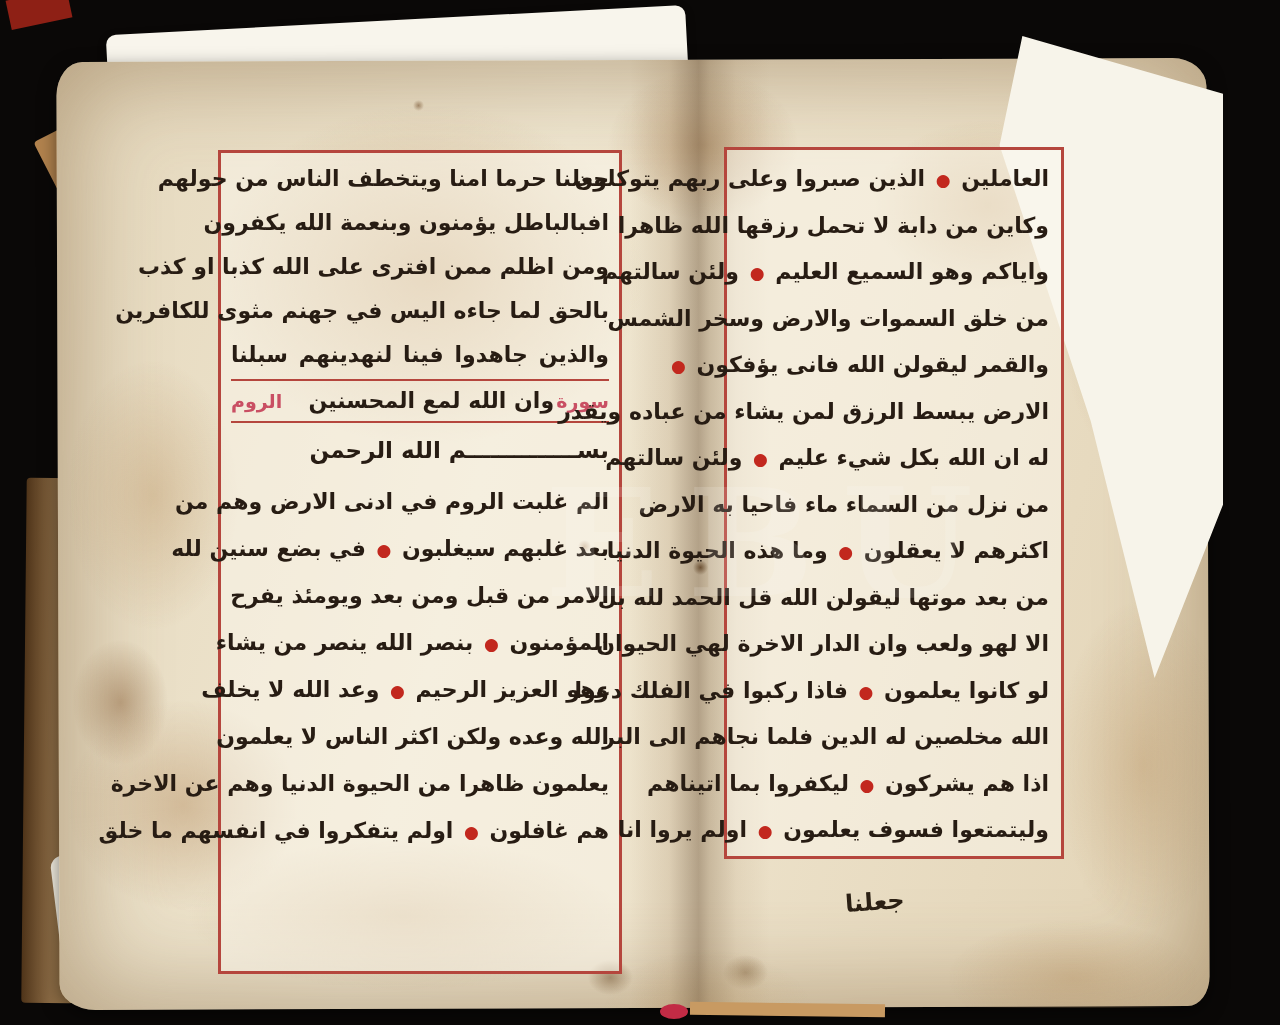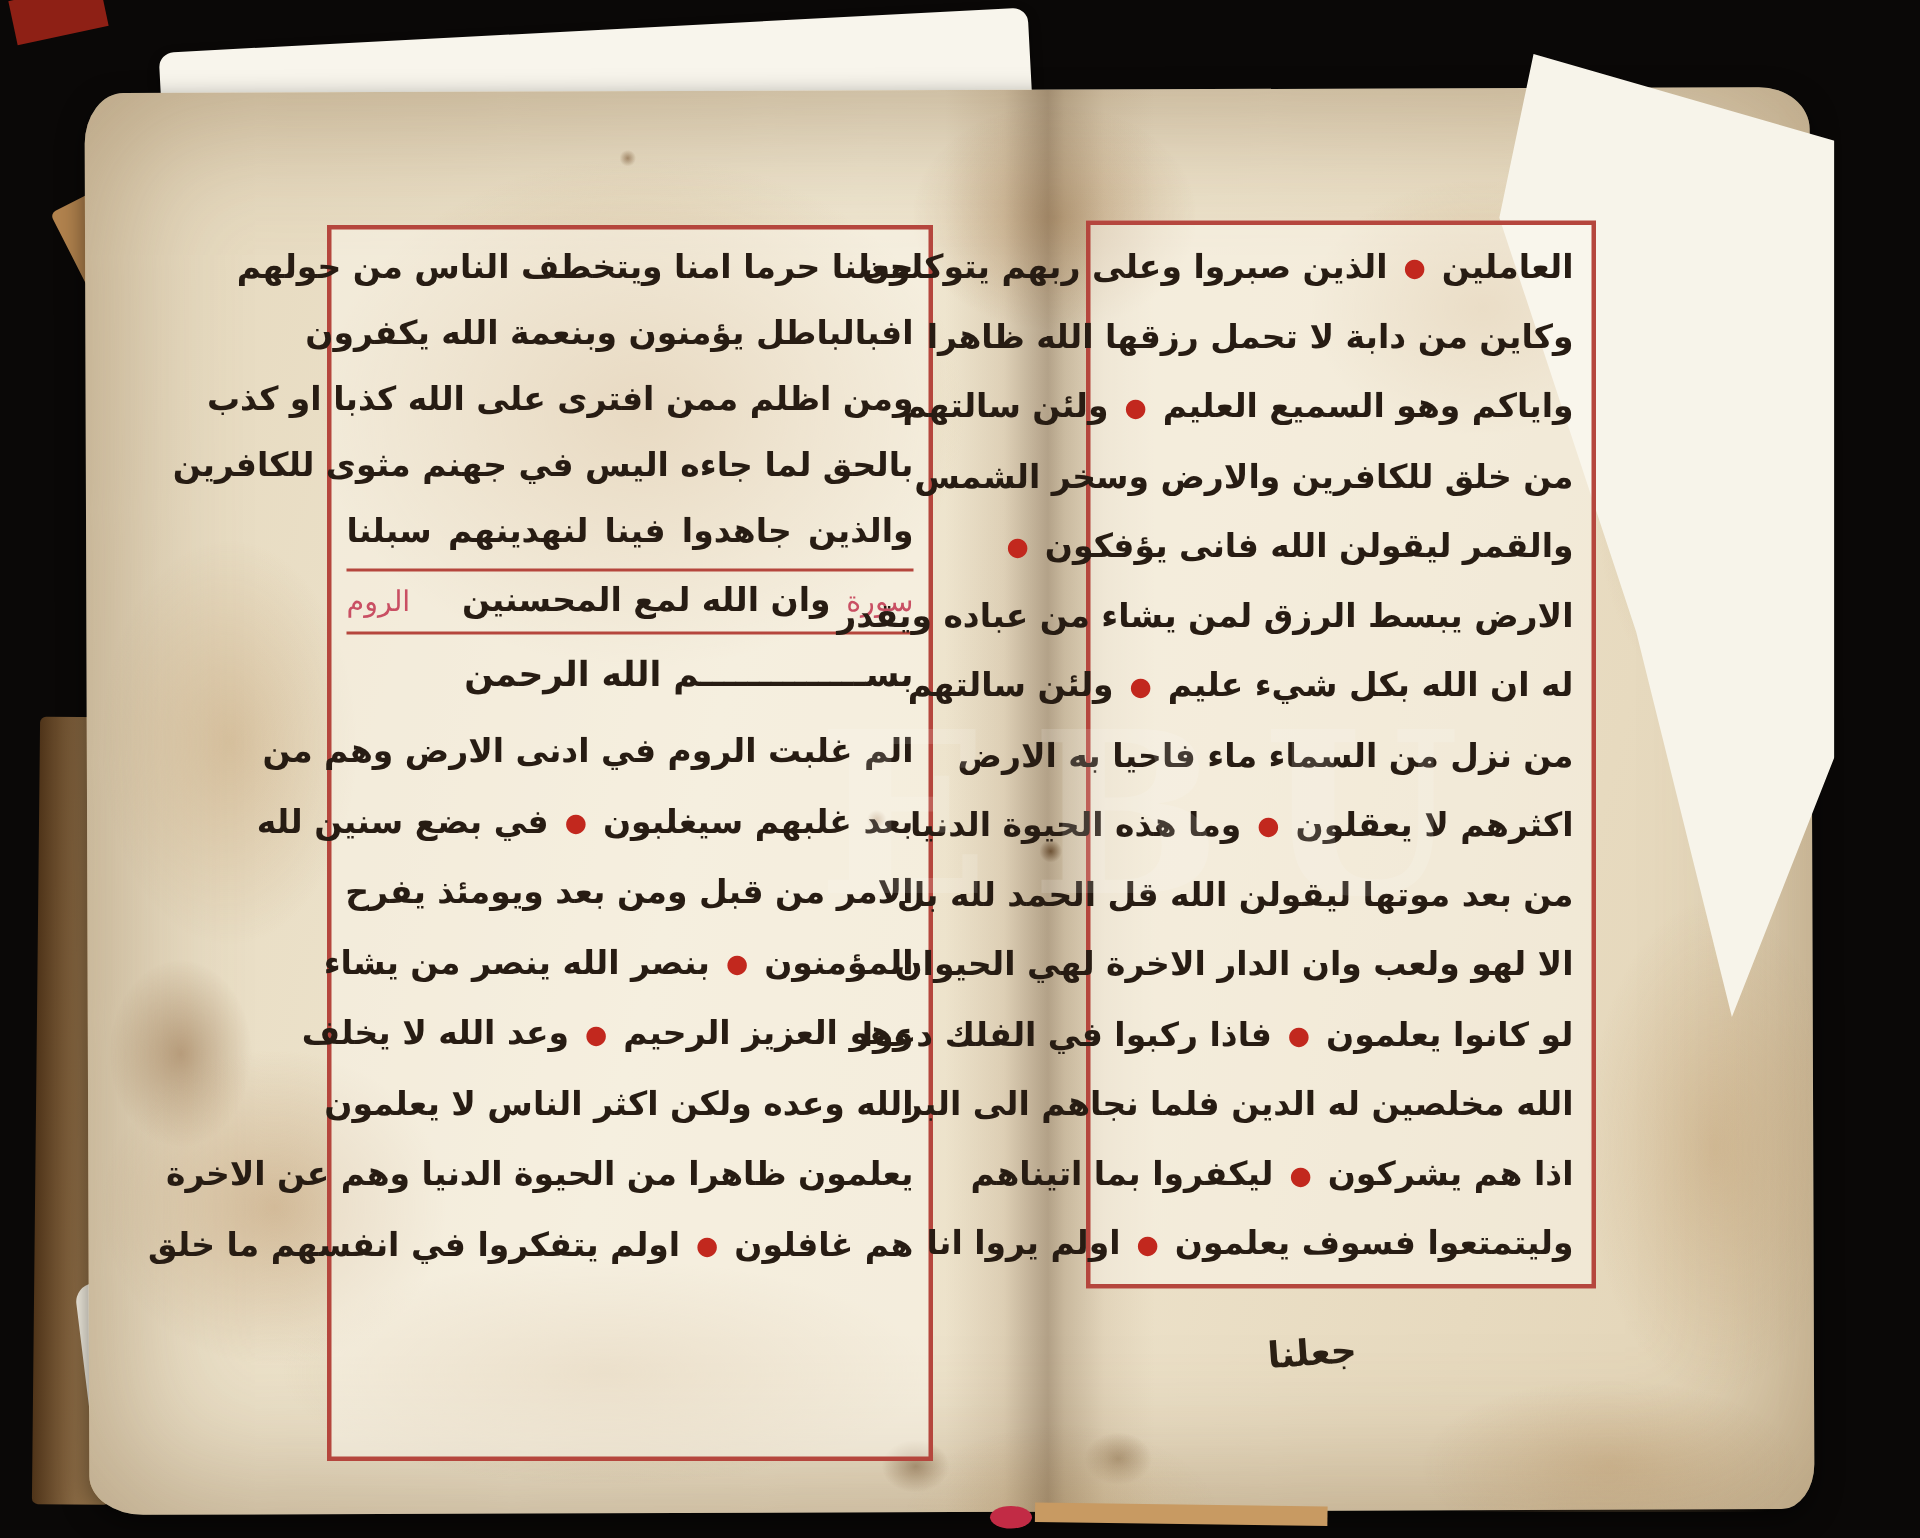--- a/index.html
+++ b/index.html
@@ -69,21 +69,21 @@
     white-space:nowrap;overflow:visible;
     font-size:22px;color:#271c13;font-weight:bold;}
   .frame-right .ms-line{height:46.5px;line-height:46px;}
   .frame-left .upper{height:44px;line-height:43px;}
   .frame-left .lower{height:47px;line-height:46px;}
   .verse-dot{color:#c2281e;font-size:17px;vertical-align:middle;padding:0 3px;}
   .surah-band{
     margin-top:2px;height:40px;line-height:40px;
     border-top:2px solid #b5463d;border-bottom:2px solid #b5463d;
     direction:rtl;display:flex;justify-content:space-between;align-items:center;}
-  .surah-band .rubric{color:#c94f63;font-size:19px;font-weight:normal;}
+  .surah-band .rubric{color:#c94f63;font-size:19px;font-weight:bold;}
   .surah-band .mid{font-size:22px;color:#271c13;font-weight:bold;margin-left:24px;}
   .basmala{
     height:56px;line-height:54px;direction:rtl;text-align:right;
     font-size:23px;color:#271c13;font-weight:bold;overflow:hidden;}
   .catchword{left:845px;top:888px;font-size:24px;color:#2b2014;font-weight:bold;
     transform:rotate(-4deg);direction:rtl;}
   .watermark{left:545px;top:455px;font-family:"DejaVu Serif",serif;
     font-size:150px;letter-spacing:28px;color:rgba(255,255,252,.14);
     font-weight:bold;pointer-events:none;}
 </style>
@@ -123,21 +123,21 @@
   <div class="ms-line lower">وهو العزيز الرحيم <span class="verse-dot">●</span> وعد الله لا يخلف</div>
   <div class="ms-line lower">الله وعده ولكن اكثر الناس لا يعلمون</div>
   <div class="ms-line lower">يعلمون ظاهرا من الحيوة الدنيا وهم عن الاخرة</div>
   <div class="ms-line lower">هم غافلون <span class="verse-dot">●</span> اولم يتفكروا في انفسهم ما خلق</div>
 </div>
 
 <div class="abs frame frame-right">
   <div class="ms-line">العاملين <span class="verse-dot">●</span> الذين صبروا وعلى ربهم يتوكلون</div>
   <div class="ms-line">وكاين من دابة لا تحمل رزقها الله ظاهرا</div>
   <div class="ms-line">واياكم وهو السميع العليم <span class="verse-dot">●</span> ولئن سالتهم</div>
-  <div class="ms-line">من خلق للكافرين والارض وسخر الشمس</div>
+  <div class="ms-line">من خلق السموات والارض وسخر الشمس</div>
   <div class="ms-line">والقمر ليقولن الله فانى يؤفكون <span class="verse-dot">●</span></div>
   <div class="ms-line">الارض يبسط الرزق لمن يشاء من عباده ويقدر</div>
   <div class="ms-line">له ان الله بكل شيء عليم <span class="verse-dot">●</span> ولئن سالتهم</div>
   <div class="ms-line">من نزل من السماء ماء فاحيا به الارض</div>
   <div class="ms-line">اكثرهم لا يعقلون <span class="verse-dot">●</span> وما هذه الحيوة الدنيا</div>
   <div class="ms-line">من بعد موتها ليقولن الله قل الحمد لله بل</div>
   <div class="ms-line">الا لهو ولعب وان الدار الاخرة لهي الحيوان</div>
   <div class="ms-line">لو كانوا يعلمون <span class="verse-dot">●</span> فاذا ركبوا في الفلك دعوا</div>
   <div class="ms-line">الله مخلصين له الدين فلما نجاهم الى البر</div>
   <div class="ms-line">اذا هم يشركون <span class="verse-dot">●</span> ليكفروا بما اتيناهم</div>

